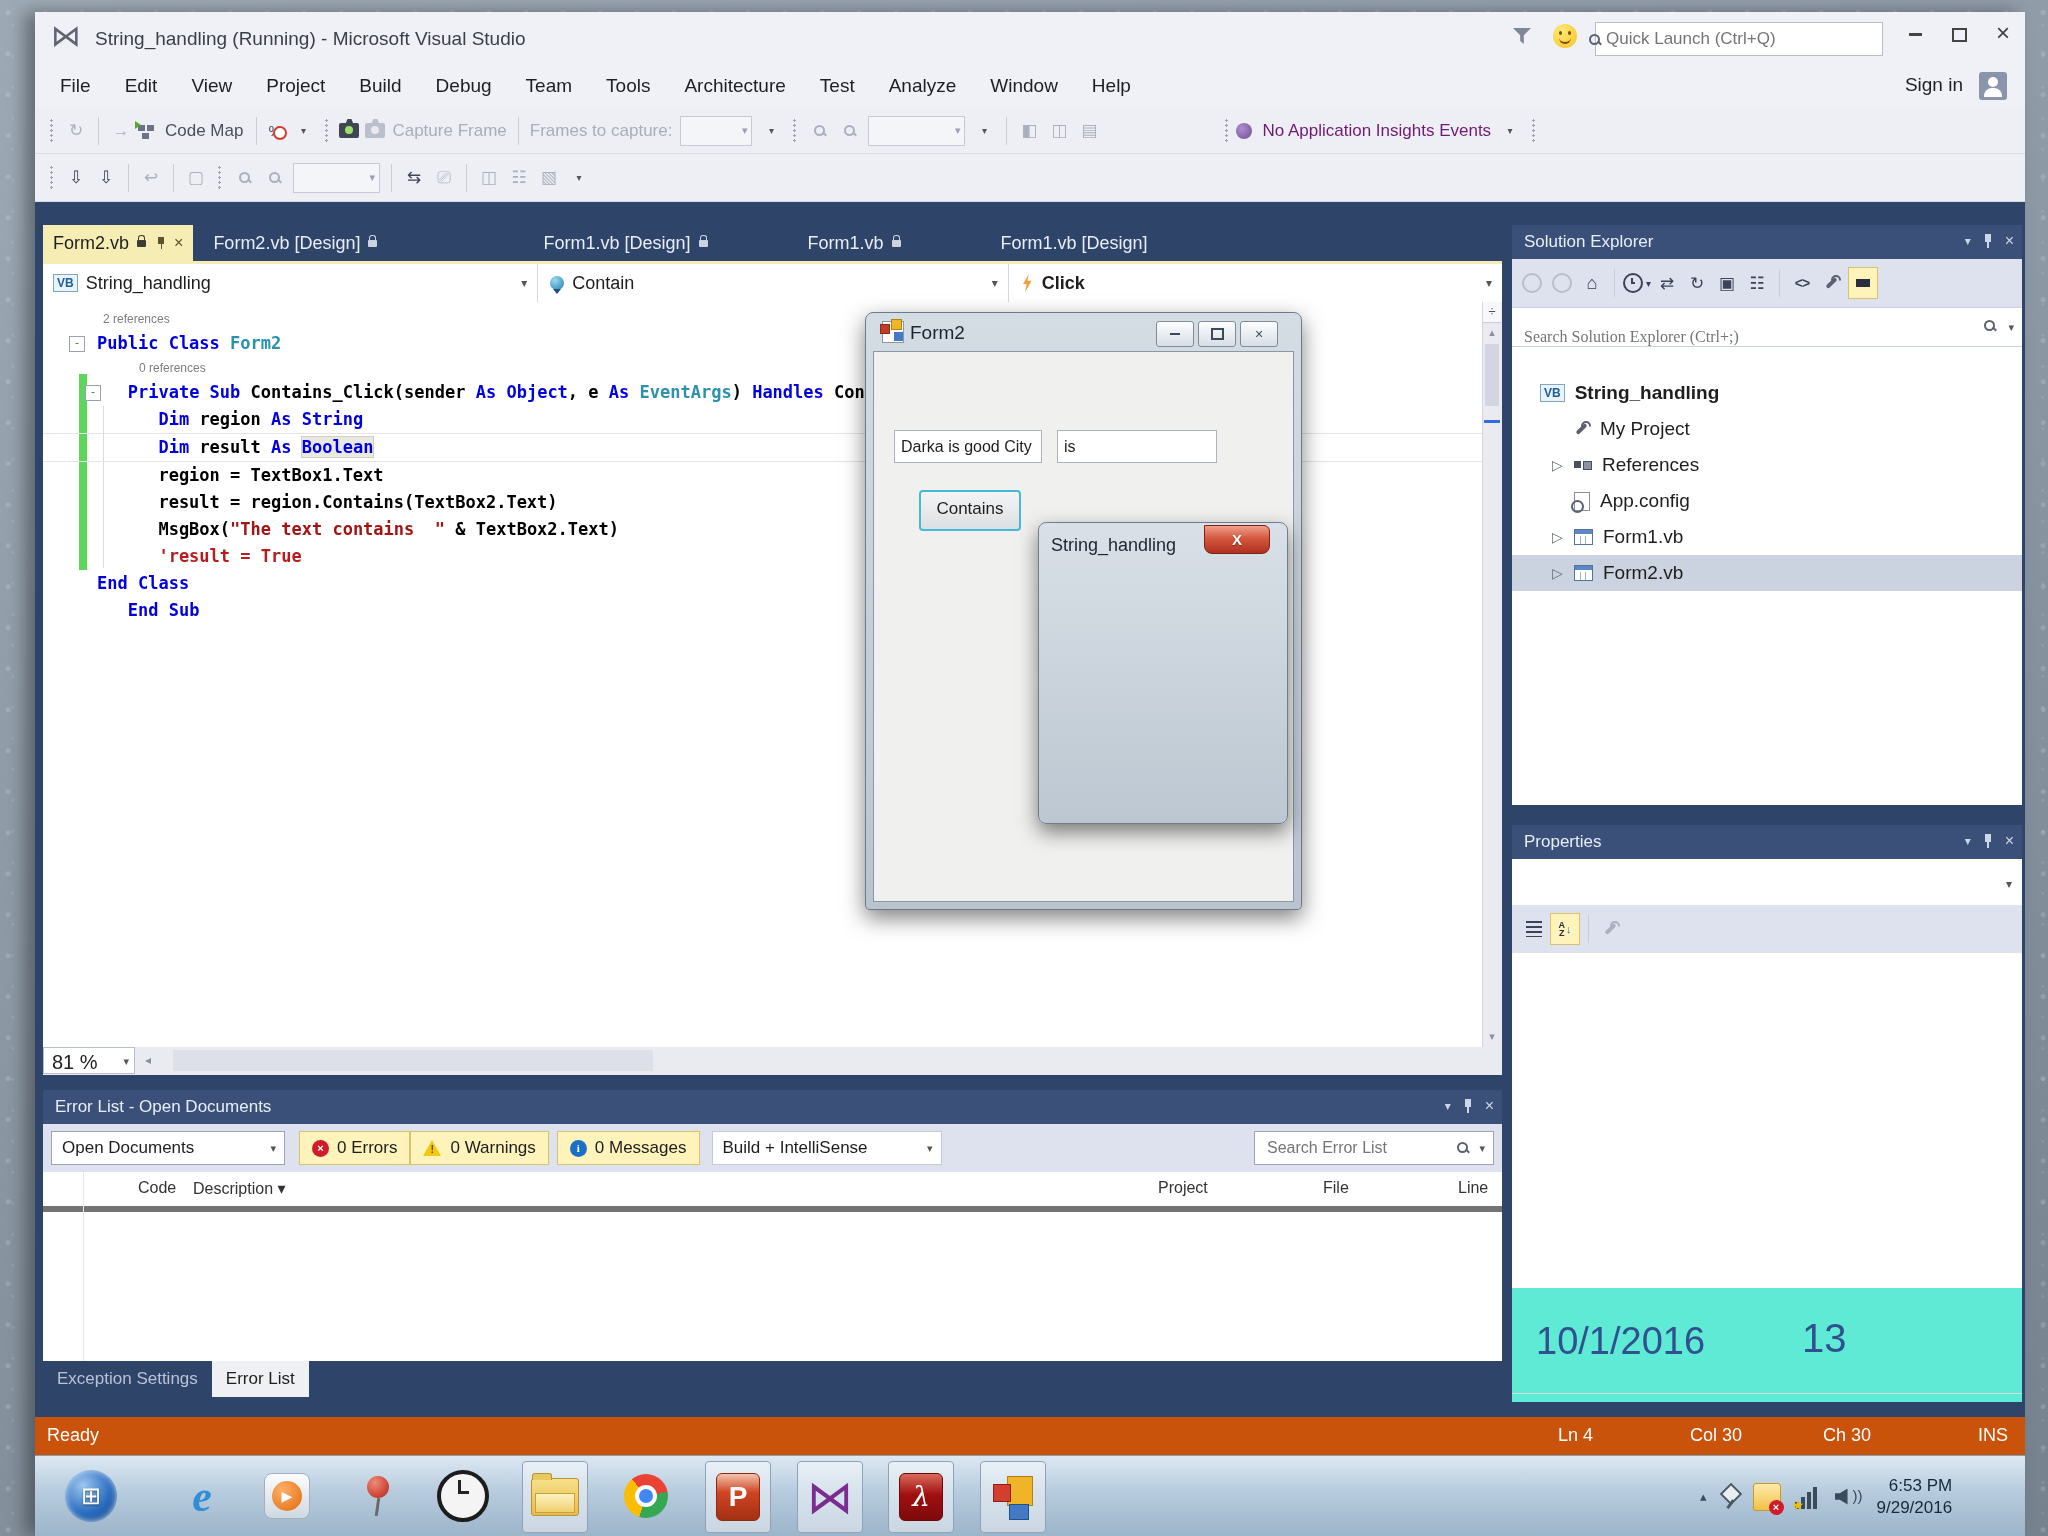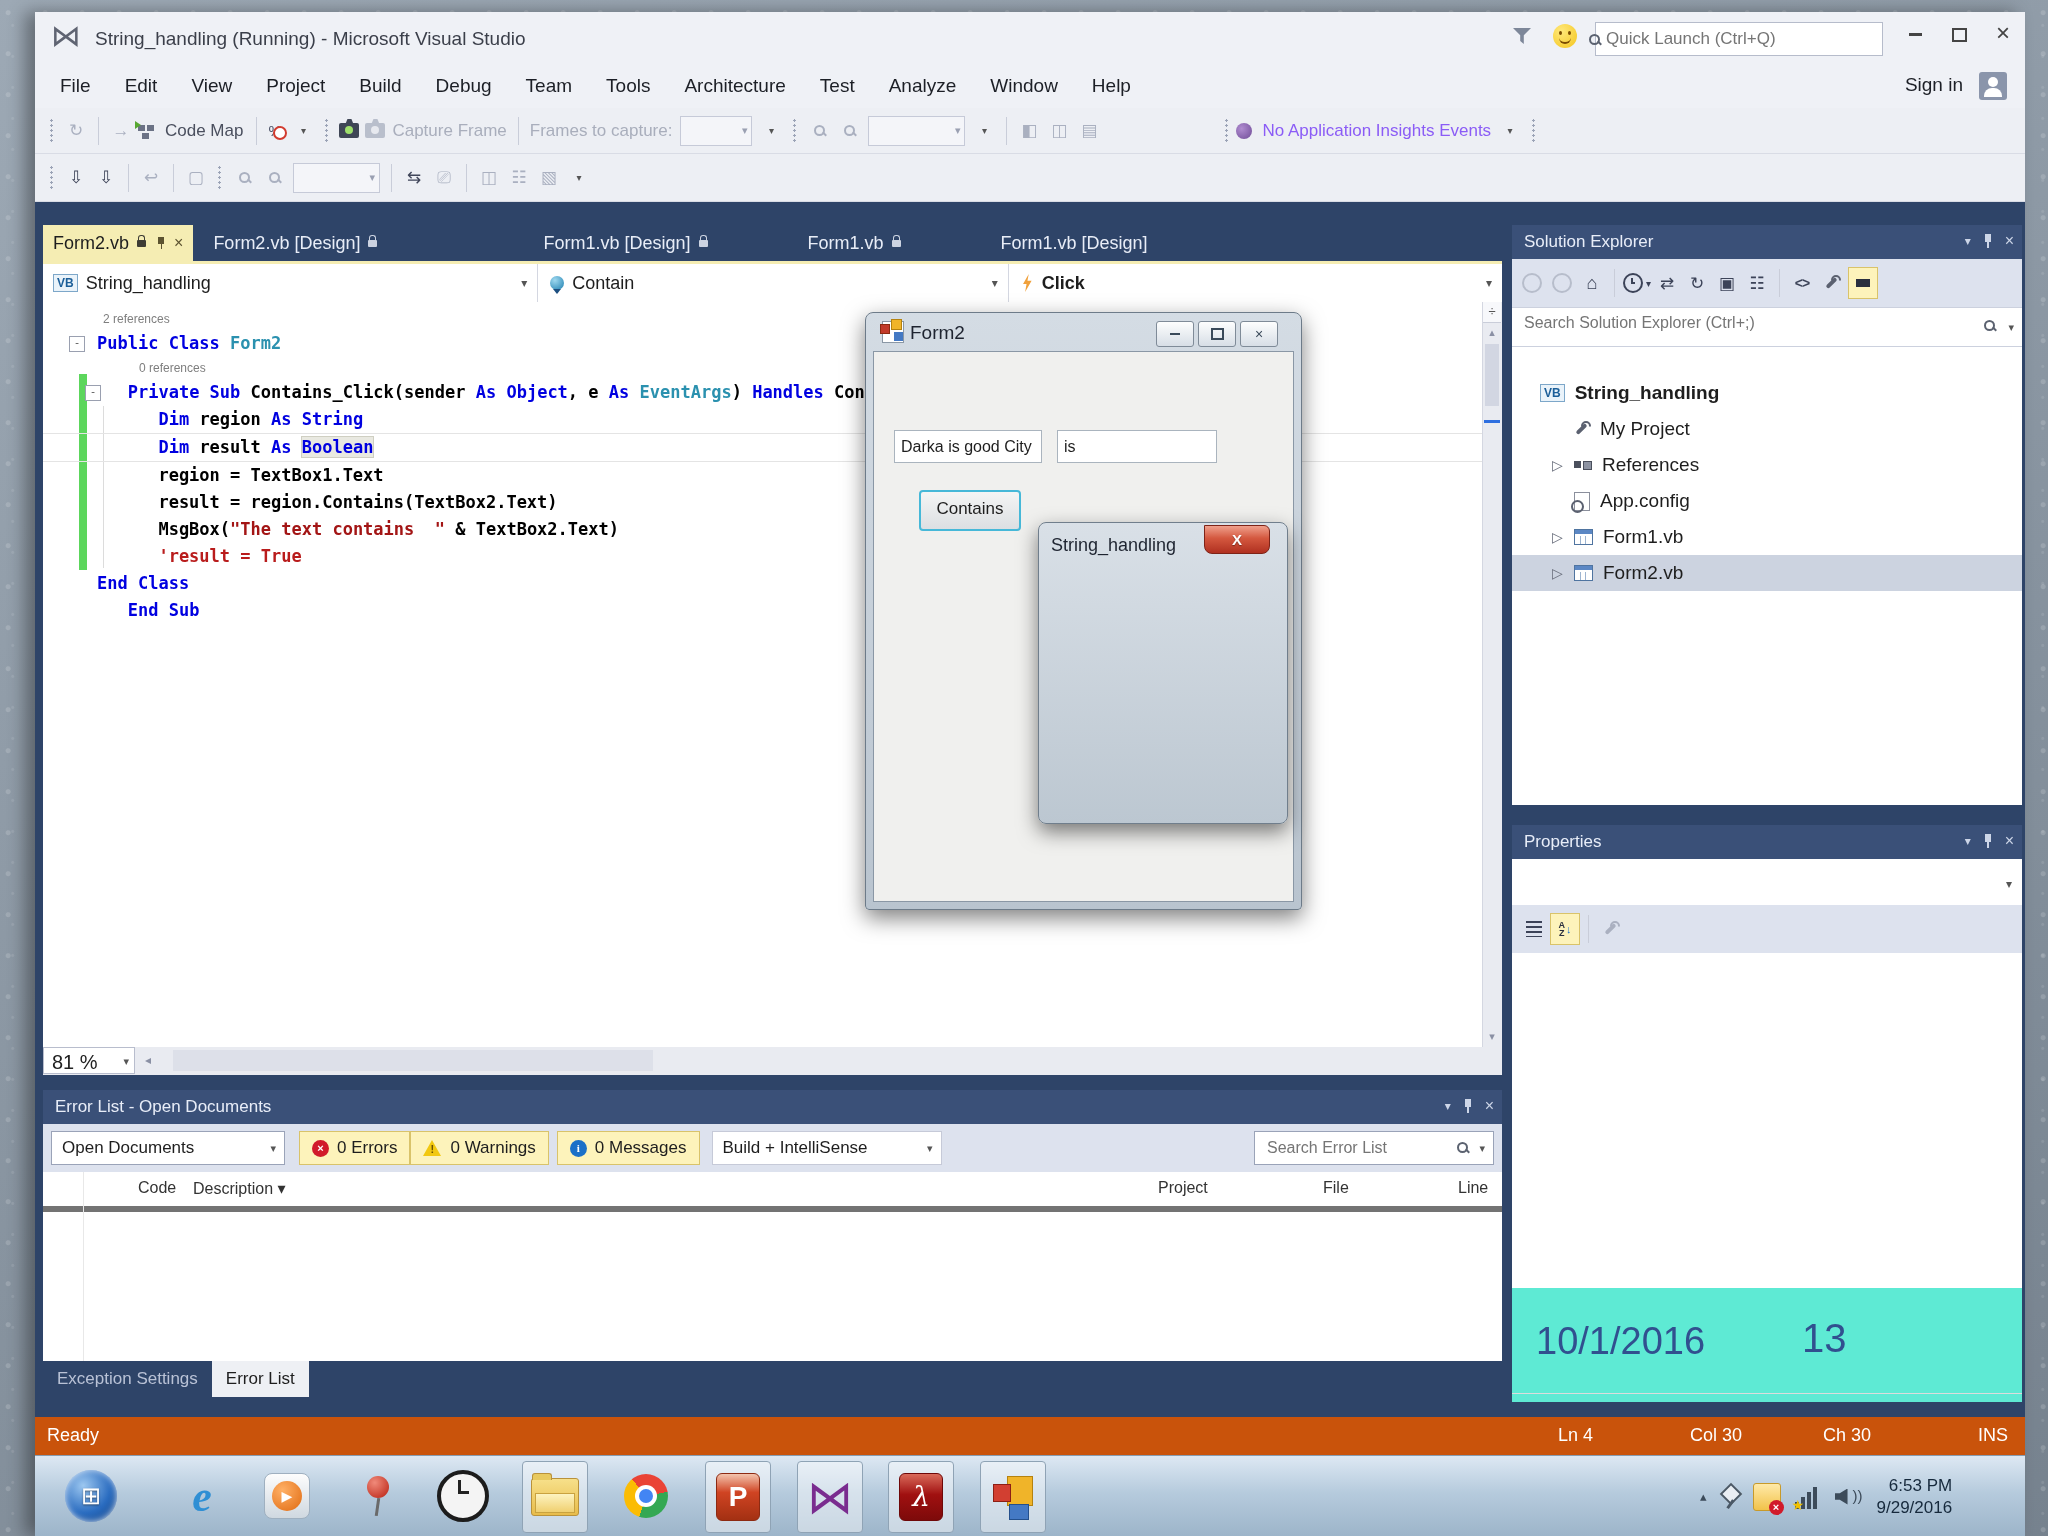--- a/index.html
+++ b/index.html
@@ -120,21 +120,21 @@
   .phead .picons{position:absolute;right:8px;top:8px;display:flex;align-items:center;gap:12px;color:#cdd6e8}
   .phead .car{font-size:12px}
   .px{font-size:16px;line-height:16px}
   .wpin{position:relative;width:10px;height:15px;display:inline-block}
   .wpin::before{content:"";position:absolute;left:2px;top:0;width:6px;height:8px;background:currentColor}
   .wpin::after{content:"";position:absolute;left:4.5px;top:8px;width:1.5px;height:6px;background:currentColor}
   .ptoolbar{position:absolute;left:0;width:100%;background:#dde2ee;display:flex;align-items:center}
   .pibtn{min-width:28px;height:30px;display:flex;align-items:center;justify-content:center;font-size:17px;color:#3c4358;margin:0 1px}
   .yellowtog{background:#fdf3bb;border:1px solid #d9c36a}
   .searchrow{position:absolute;left:0;width:100%;background:#fff;border-top:1px solid #ccd1de;border-bottom:1px solid #ccd1de}
-  .searchrow input{position:absolute;left:10px;top:5px;border:0;outline:0;font-size:16px;color:#6d7383;width:75%;background:transparent;font-family:Liberation Sans, sans-serif}
+  .searchrow input{position:absolute;left:10px;top:19px;border:0;outline:0;font-size:16px;color:#6d7383;width:75%;background:transparent;font-family:Liberation Serif, serif}
   .searchrow .mag{position:absolute;right:26px;top:11px}
   .searchrow .car{position:absolute;right:8px;top:13px;font-size:11px;color:#555}
 
   
   .errorlist{position:absolute;left:8px;top:888px;width:1459px;height:271px;background:#fff}
   .el-toolbar{top:34px;height:48px}
   .combo{height:32px;background:#fff;border:1px solid #9aa3b8;position:relative;display:flex;align-items:center}
   .combo .ctxt{font-size:17px;color:#1e1e1e;margin-left:10px;white-space:nowrap}
   .combo .car{position:absolute;right:8px;font-size:11px;color:#555}
   .badge{height:32px;display:flex;align-items:center;gap:8px;background:#fdf3bb;border:1px solid #d9c36a;padding:0 12px;font-size:17px;color:#1e1e1e;white-space:nowrap}
@@ -333,21 +333,21 @@
     <span class="tcombo" style="width:95px">
         <span class="car">▾</span>
       </span>
     <span class="tbtn" style="font-size:10px;color:#555">▾</span>
     <span class="tsep"></span>
     <span class="tbtn dim">◧</span>
     <span class="tbtn dim">◫</span>
     <span class="tbtn dim">▤</span>
     <span class="grip" style="margin-left:120px"></span>
     <span class="insicon"></span>
-    <span class="tlabel" style="color:#8b5cf6">No Application Insights Events</span>
+    <span class="tlabel" style="color:#701a75">No Application Insights Events</span>
     <span class="tbtn" style="font-size:10px;color:#555">▾</span>
     <span class="grip"></span>
   </div>
 
   <div class="toolbar tb2">
     <span class="grip"></span>
     <span class="tbtn">⇩</span>
     <span class="tbtn">⇩</span>
     <span class="tsep"></span>
     <span class="tbtn dim">↩</span>

